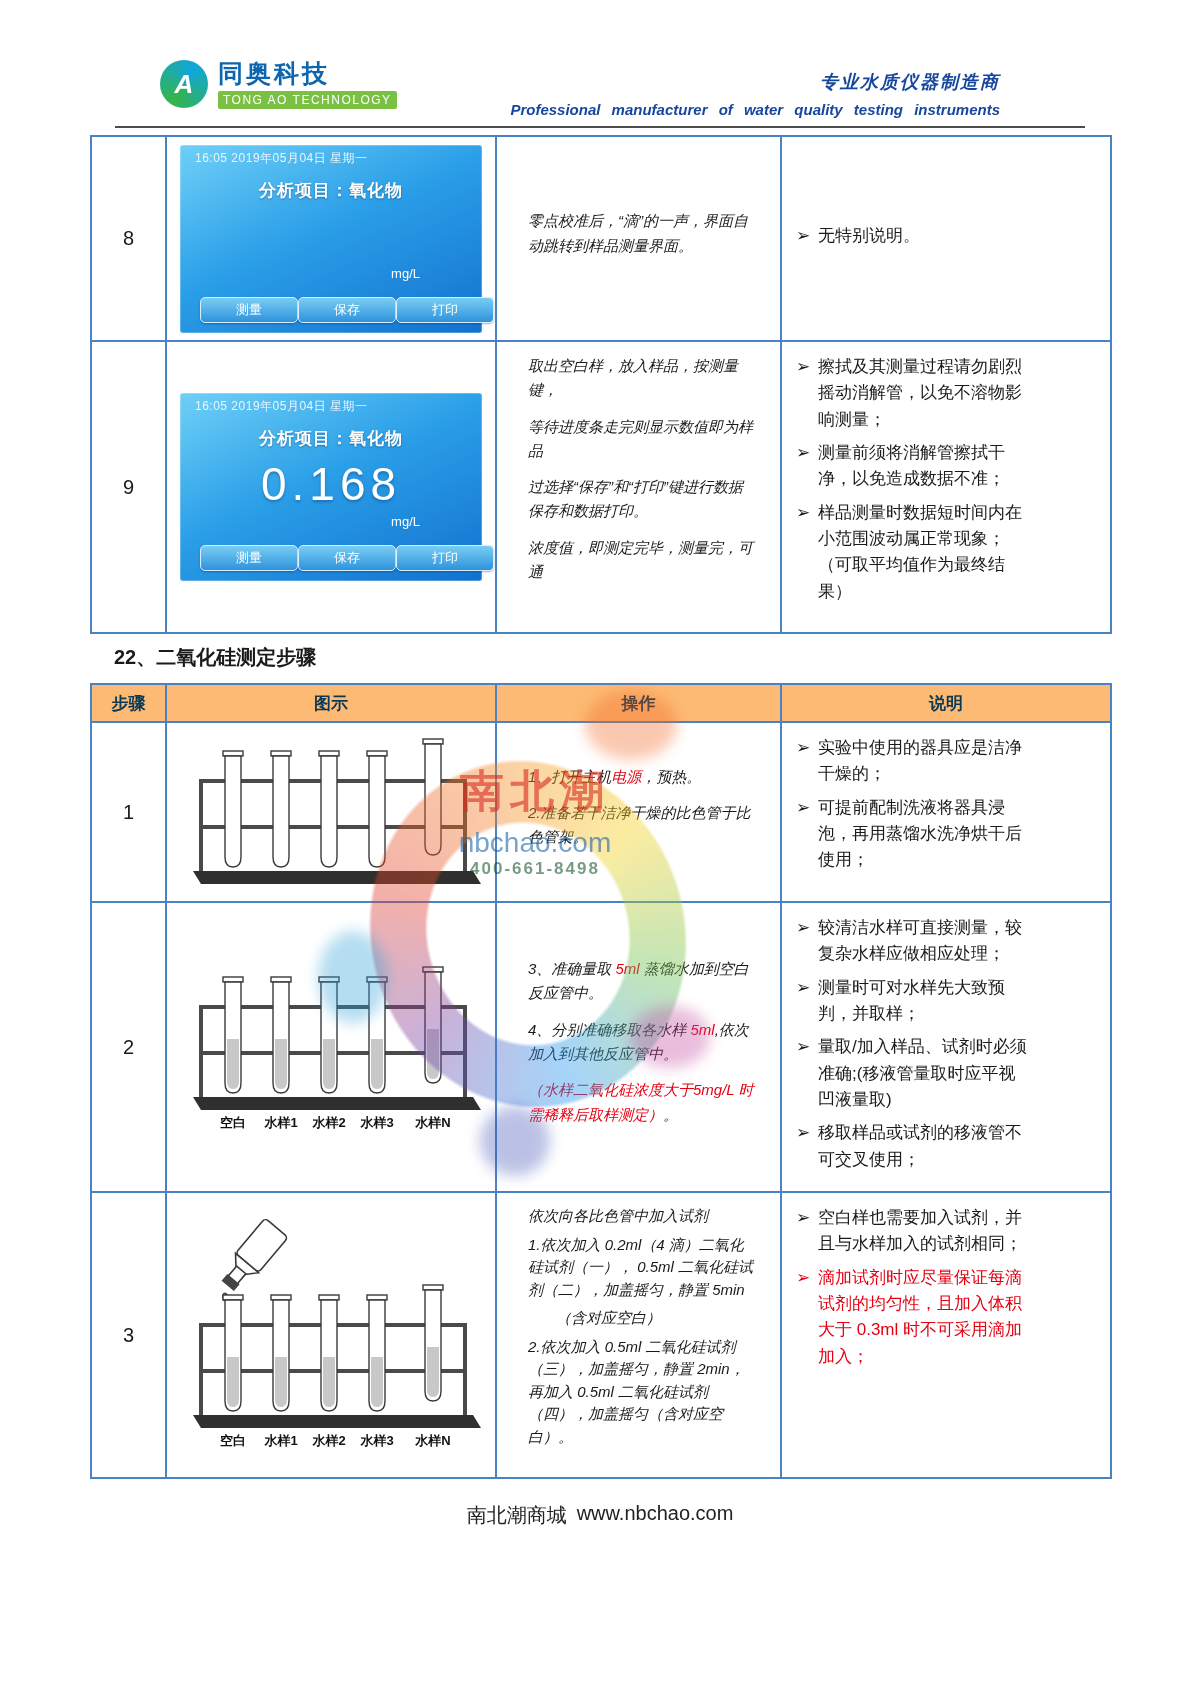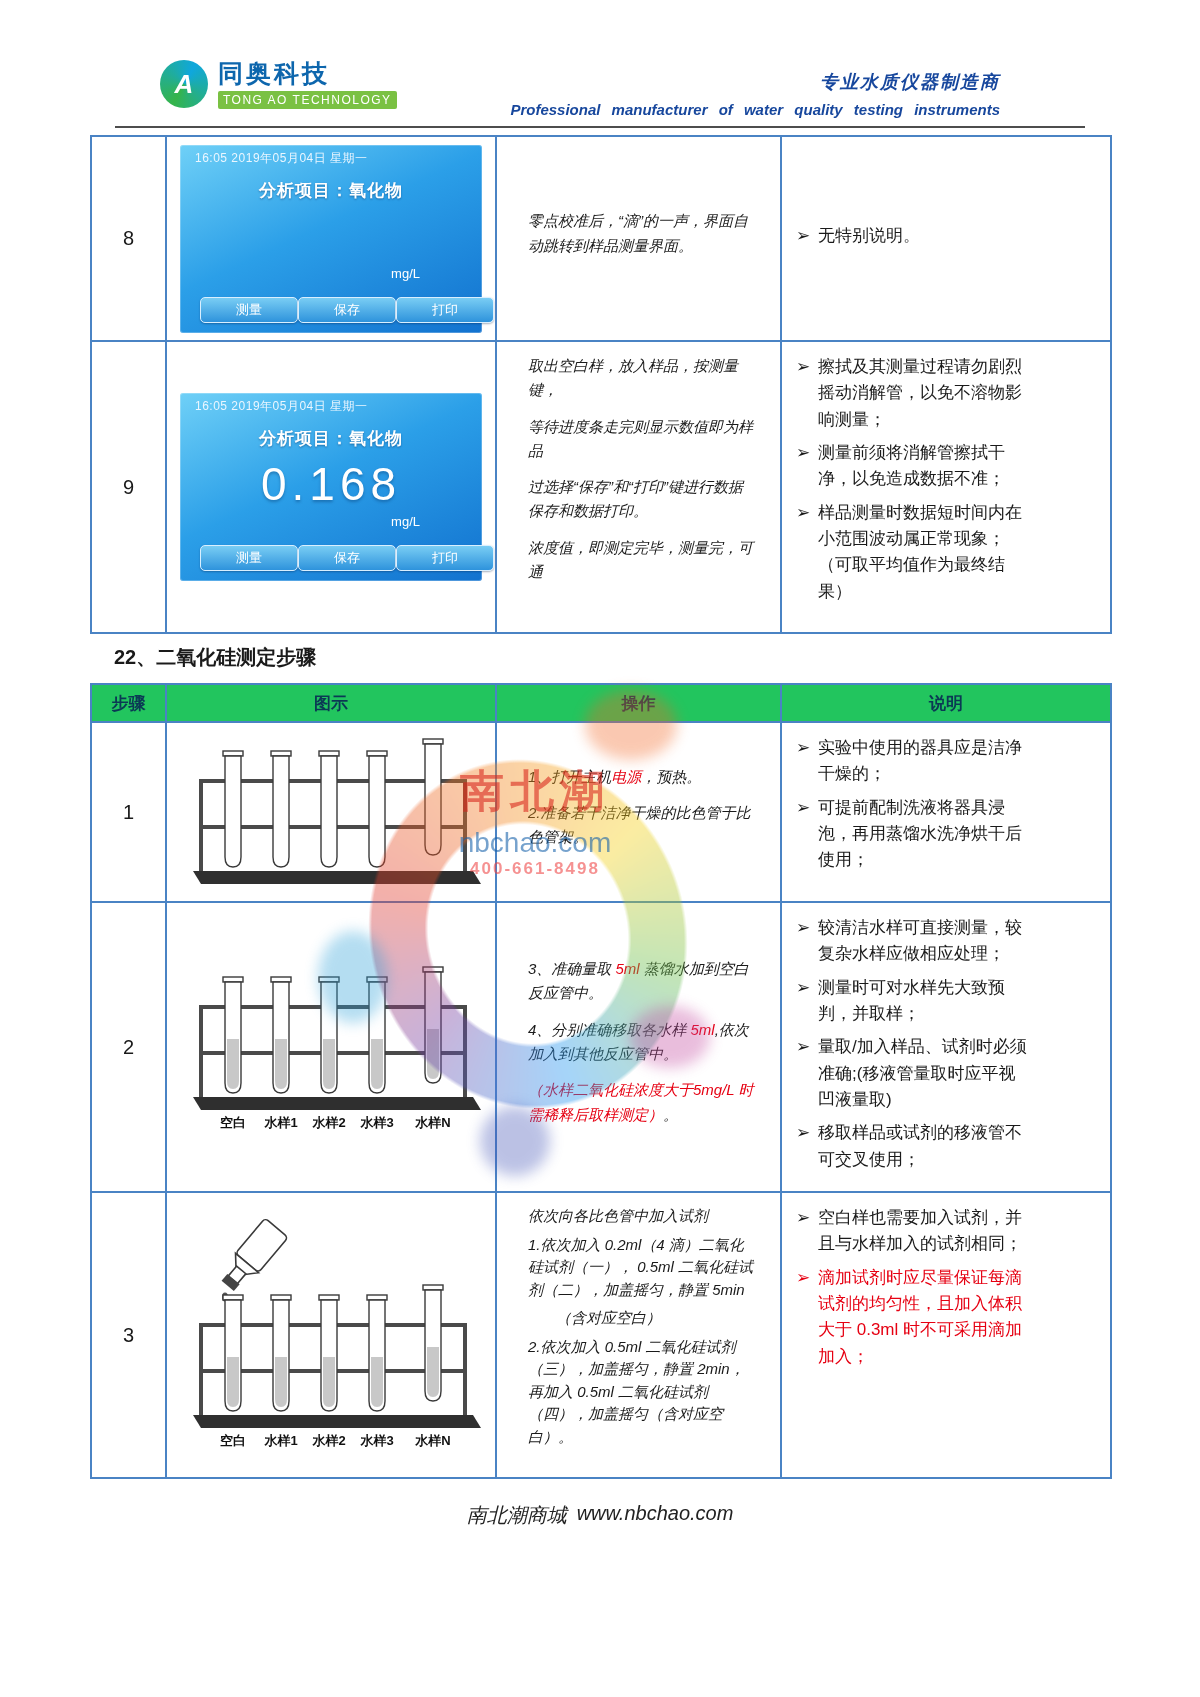--- a/index.html
+++ b/index.html
@@ -35,60 +35,60 @@
   .c-op{padding:12px 26px 10px 31px;font-size:15px;line-height:1.62;font-style:italic;}
   .c-op p{margin:0 0 12px;}
   .c-op.compact{line-height:1.5;}
   .c-op.compact p{margin:0 0 6px;}
   .vcenter{display:flex;flex-direction:column;justify-content:center;}
   .c-note{padding:12px 80px 10px 14px;font-size:17px;line-height:1.55;}
   .note{display:flex;margin-bottom:7px;}
   .note .bullet{flex:0 0 22px;}
   .red{color:#e60012;}
   .indent{text-indent:28px;}
-  .th{background:#22c55e;display:flex;align-items:center;justify-content:center;
+  .th{background:#fdba74;display:flex;align-items:center;justify-content:center;
       font-size:17px;font-weight:bold;color:#0b3954;}
 
   
   .screen{width:302px;height:188px;border-radius:3px;position:relative;
           background:linear-gradient(155deg,#6fd0f7 0%,#2b9fe8 45%,#1272cf 100%);
           box-shadow:inset 0 0 0 1px rgba(255,255,255,.25);}
   .screen .status{position:absolute;top:5px;left:15px;font-size:12px;color:#eaf6ff;letter-spacing:.5px;}
   .screen .title{position:absolute;top:34px;left:0;right:0;text-align:center;color:#fff;
                  font-weight:bold;font-size:17px;letter-spacing:1px;text-shadow:0 1px 2px rgba(0,40,90,.45);}
   .screen .value{position:absolute;top:64px;left:0;right:0;text-align:center;color:#fff;
                  font-size:46px;letter-spacing:5px;text-shadow:0 2px 3px rgba(0,40,90,.35);}
   .screen .unit{position:absolute;right:62px;top:121px;color:#fff;font-size:13px;}
   .screen .btns{position:absolute;left:20px;right:20px;bottom:10px;display:flex;justify-content:space-between;}
   .screen .btn{min-width:70px;text-align:center;padding:3px 13px;font-size:13px;color:#fff;
                background:linear-gradient(#79cdf4,#2e93dc);border:1px solid #d9efff;border-radius:5px;
                box-shadow:0 1px 2px rgba(0,30,70,.35);}
 
   
   .sec-title{position:absolute;left:114px;top:644px;font-size:20px;font-weight:bold;z-index:2;}
   .footer{position:absolute;top:1502px;left:0;right:0;display:flex;justify-content:center;
-          gap:10px;font-size:20px;color:#222;z-index:2;font-style:italic;}
+          gap:10px;font-size:20px;color:#222;z-index:2;}
   .footer a{color:#222;text-decoration:none;}
 
   
   .wm{position:absolute;left:330px;top:676px;width:410px;height:515px;z-index:6;pointer-events:none;}
   .wm-ring{position:absolute;left:18px;top:58px;width:360px;height:400px;border-radius:50%;
            background:conic-gradient(from 300deg,#e23b2e,#f58220,#f7d117,#6abf4b,#2196f3,#7b3fa0,#e23b2e);
            -webkit-mask:radial-gradient(closest-side,transparent 55%,#000 57% 86%,transparent 88%);
            mask:radial-gradient(closest-side,transparent 55%,#000 57% 86%,transparent 88%);
            filter:blur(5px);opacity:.40;transform:rotate(-15deg);}
   .wm-blob{position:absolute;border-radius:50%;filter:blur(7px);opacity:.35;}
   .wm-b1{left:255px;top:14px;width:92px;height:70px;background:#f26522;}
   .wm-b2{left:-12px;top:255px;width:70px;height:92px;background:#2a9fd8;}
   .wm-b3{left:300px;top:330px;width:80px;height:62px;background:#c2459e;}
   .wm-b4{left:150px;top:430px;width:70px;height:70px;background:#3f51b5;}
   .wm-text{position:absolute;left:0;right:0;top:86px;text-align:center;opacity:.58;}
   .wm-cn{font-size:44px;font-weight:bold;color:#d9261c;letter-spacing:6px;}
   .wm-url{font-size:28px;font-weight:normal;color:#1460aa;margin-top:6px;}
-  .wm-tel{font-size:17px;font-weight:bold;color:#ef4444;letter-spacing:2px;}
+  .wm-tel{font-size:17px;font-weight:bold;color:#14532d;letter-spacing:2px;}
 
   svg text{font-family:"Liberation Sans","DejaVu Sans",sans-serif;}
 </style>
 </head>
 <body>
 
 <svg width="0" height="0" style="position:absolute" aria-hidden="true">
   <defs>
     <g id="tube">
       <rect x="-10" y="0" width="20" height="5" fill="#fff" stroke="#3a3a3a" stroke-width="1.4"></rect>

